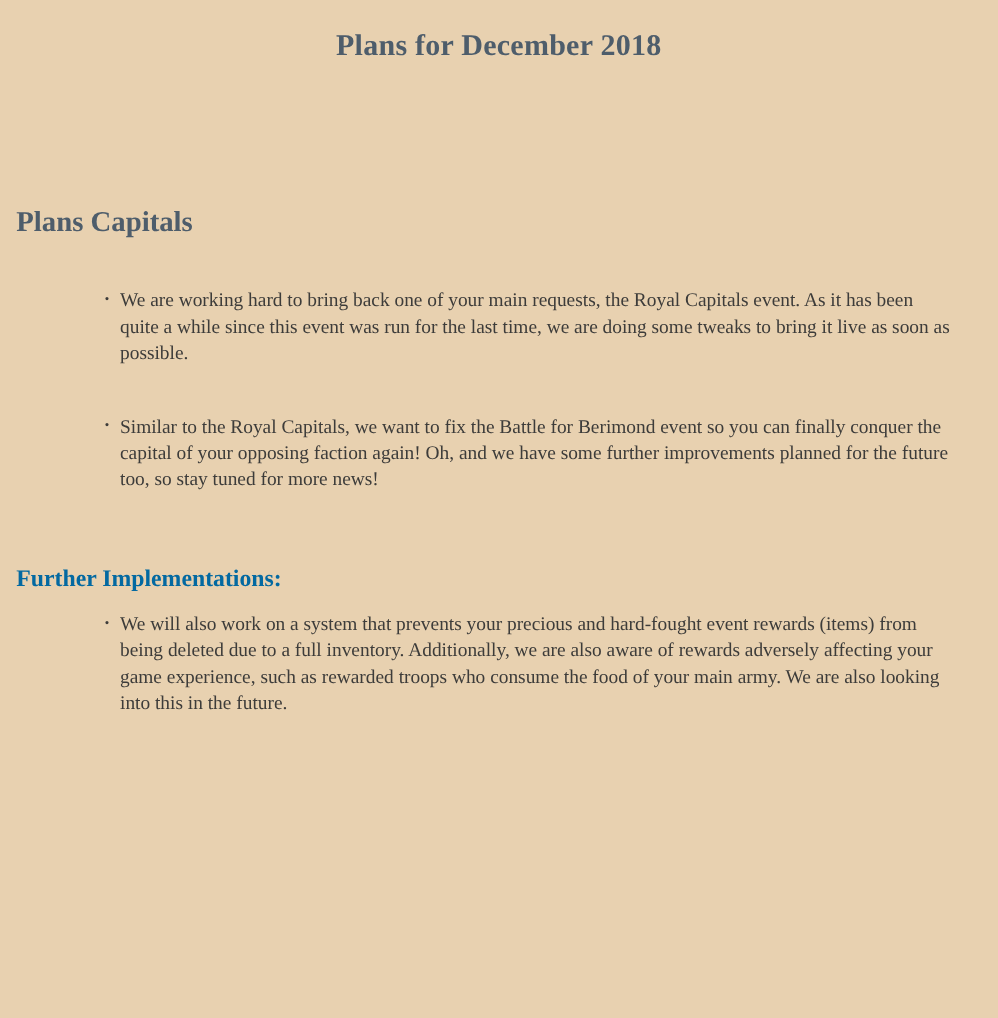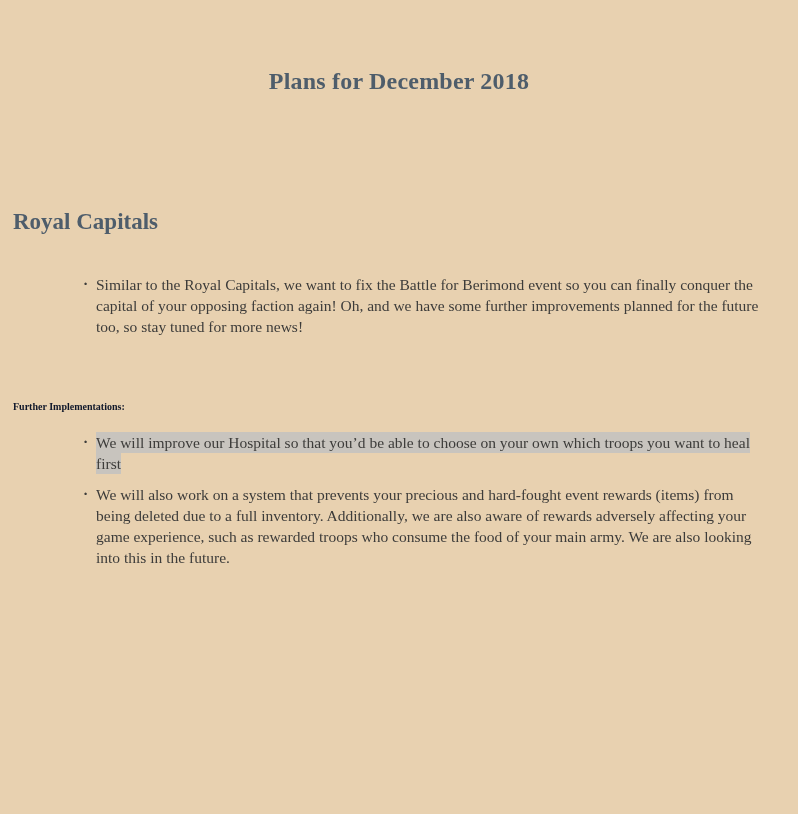--- a/index.html
+++ b/index.html
@@ -12,21 +12,20 @@
     width: 798px;
     height: 638px;
     box-sizing: border-box;
     padding: 0 13px;
     overflow: hidden;
     background: #e8d1b0;
     font-family: "Liberation Serif", "DejaVu Serif", serif;
     font-size: 15.5px;
     line-height: 21px;
     color: #3d3c3a;
-    margin-top: 44px;
   }
   h1.page-title {
     margin: 0;
     padding-top: 22px;
     text-align: center;
     color: #4e5d6b;
     font-size: 24px;
     line-height: 30px;
     font-weight: bold;
     letter-spacing: 0.2px;
@@ -35,22 +34,22 @@
     margin: 0;
     color: #4e5d6b;
     font-size: 23px;
     line-height: 28px;
     font-weight: bold;
   }
   #section-royal-capitals h2 { margin-top: 112px; }
   #section-battle-berimond h2 { margin-top: 65px; }
   h3.sub-heading {
     margin: 59px 0 0 0;
-    color: #0f172a;
-    font-size: 10px;
+    color: #0369a1;
+    font-size: 19px;
     line-height: 21px;
     font-weight: bold;
   }
   ul.bullet-list {
     list-style: none;
     margin: 38px 0 0 0;
     padding: 0 22px 0 70px;
   }
   #section-further ul.bullet-list { margin-top: 15px; }
   ul.bullet-list li {
@@ -74,36 +73,38 @@
   }
 </style>
 </head>
 <body>
 
 <div class="page">
 
   <h1 class="page-title">Plans for December 2018</h1>
 
   <section id="section-royal-capitals">
-    <h2 class="section-heading">Royal Capitals</h2>
+    <h2 class="section-heading">Plans Capitals</h2>
+    <ul class="bullet-list">
+      <li>
+        <span>We are working hard to bring back one of your main requests, the Royal Capitals event. As it has been quite a while since this event was run for the last time, we are doing some tweaks to bring it live as soon as possible.</span>
+      </li>
+    </ul>
   </section>
 
   <section id="section-battle-berimond">
     <ul class="bullet-list">
       <li>
         <span>Similar to the Royal Capitals, we want to fix the Battle for Berimond event so you can finally conquer the capital of your opposing faction again! Oh, and we have some further improvements planned for the future too, so stay tuned for more news!</span>
       </li>
     </ul>
   </section>
 
   <section id="section-further">
     <h3 class="sub-heading">Further Implementations:</h3>
     <ul class="bullet-list">
       <li>
-        <span class="selected">We will improve our Hospital so that you’d be able to choose on your own which troops you want to heal first</span>
-      </li>
-      <li>
         <span>We will also work on a system that prevents your precious and hard-fought event rewards (items) from being deleted due to a full inventory. Additionally, we are also aware of rewards adversely affecting your game experience, such as rewarded troops who consume the food of your main army. We are also looking into this in the future.</span>
       </li>
     </ul>
   </section>
 
 </div>
 
 </body></html>

